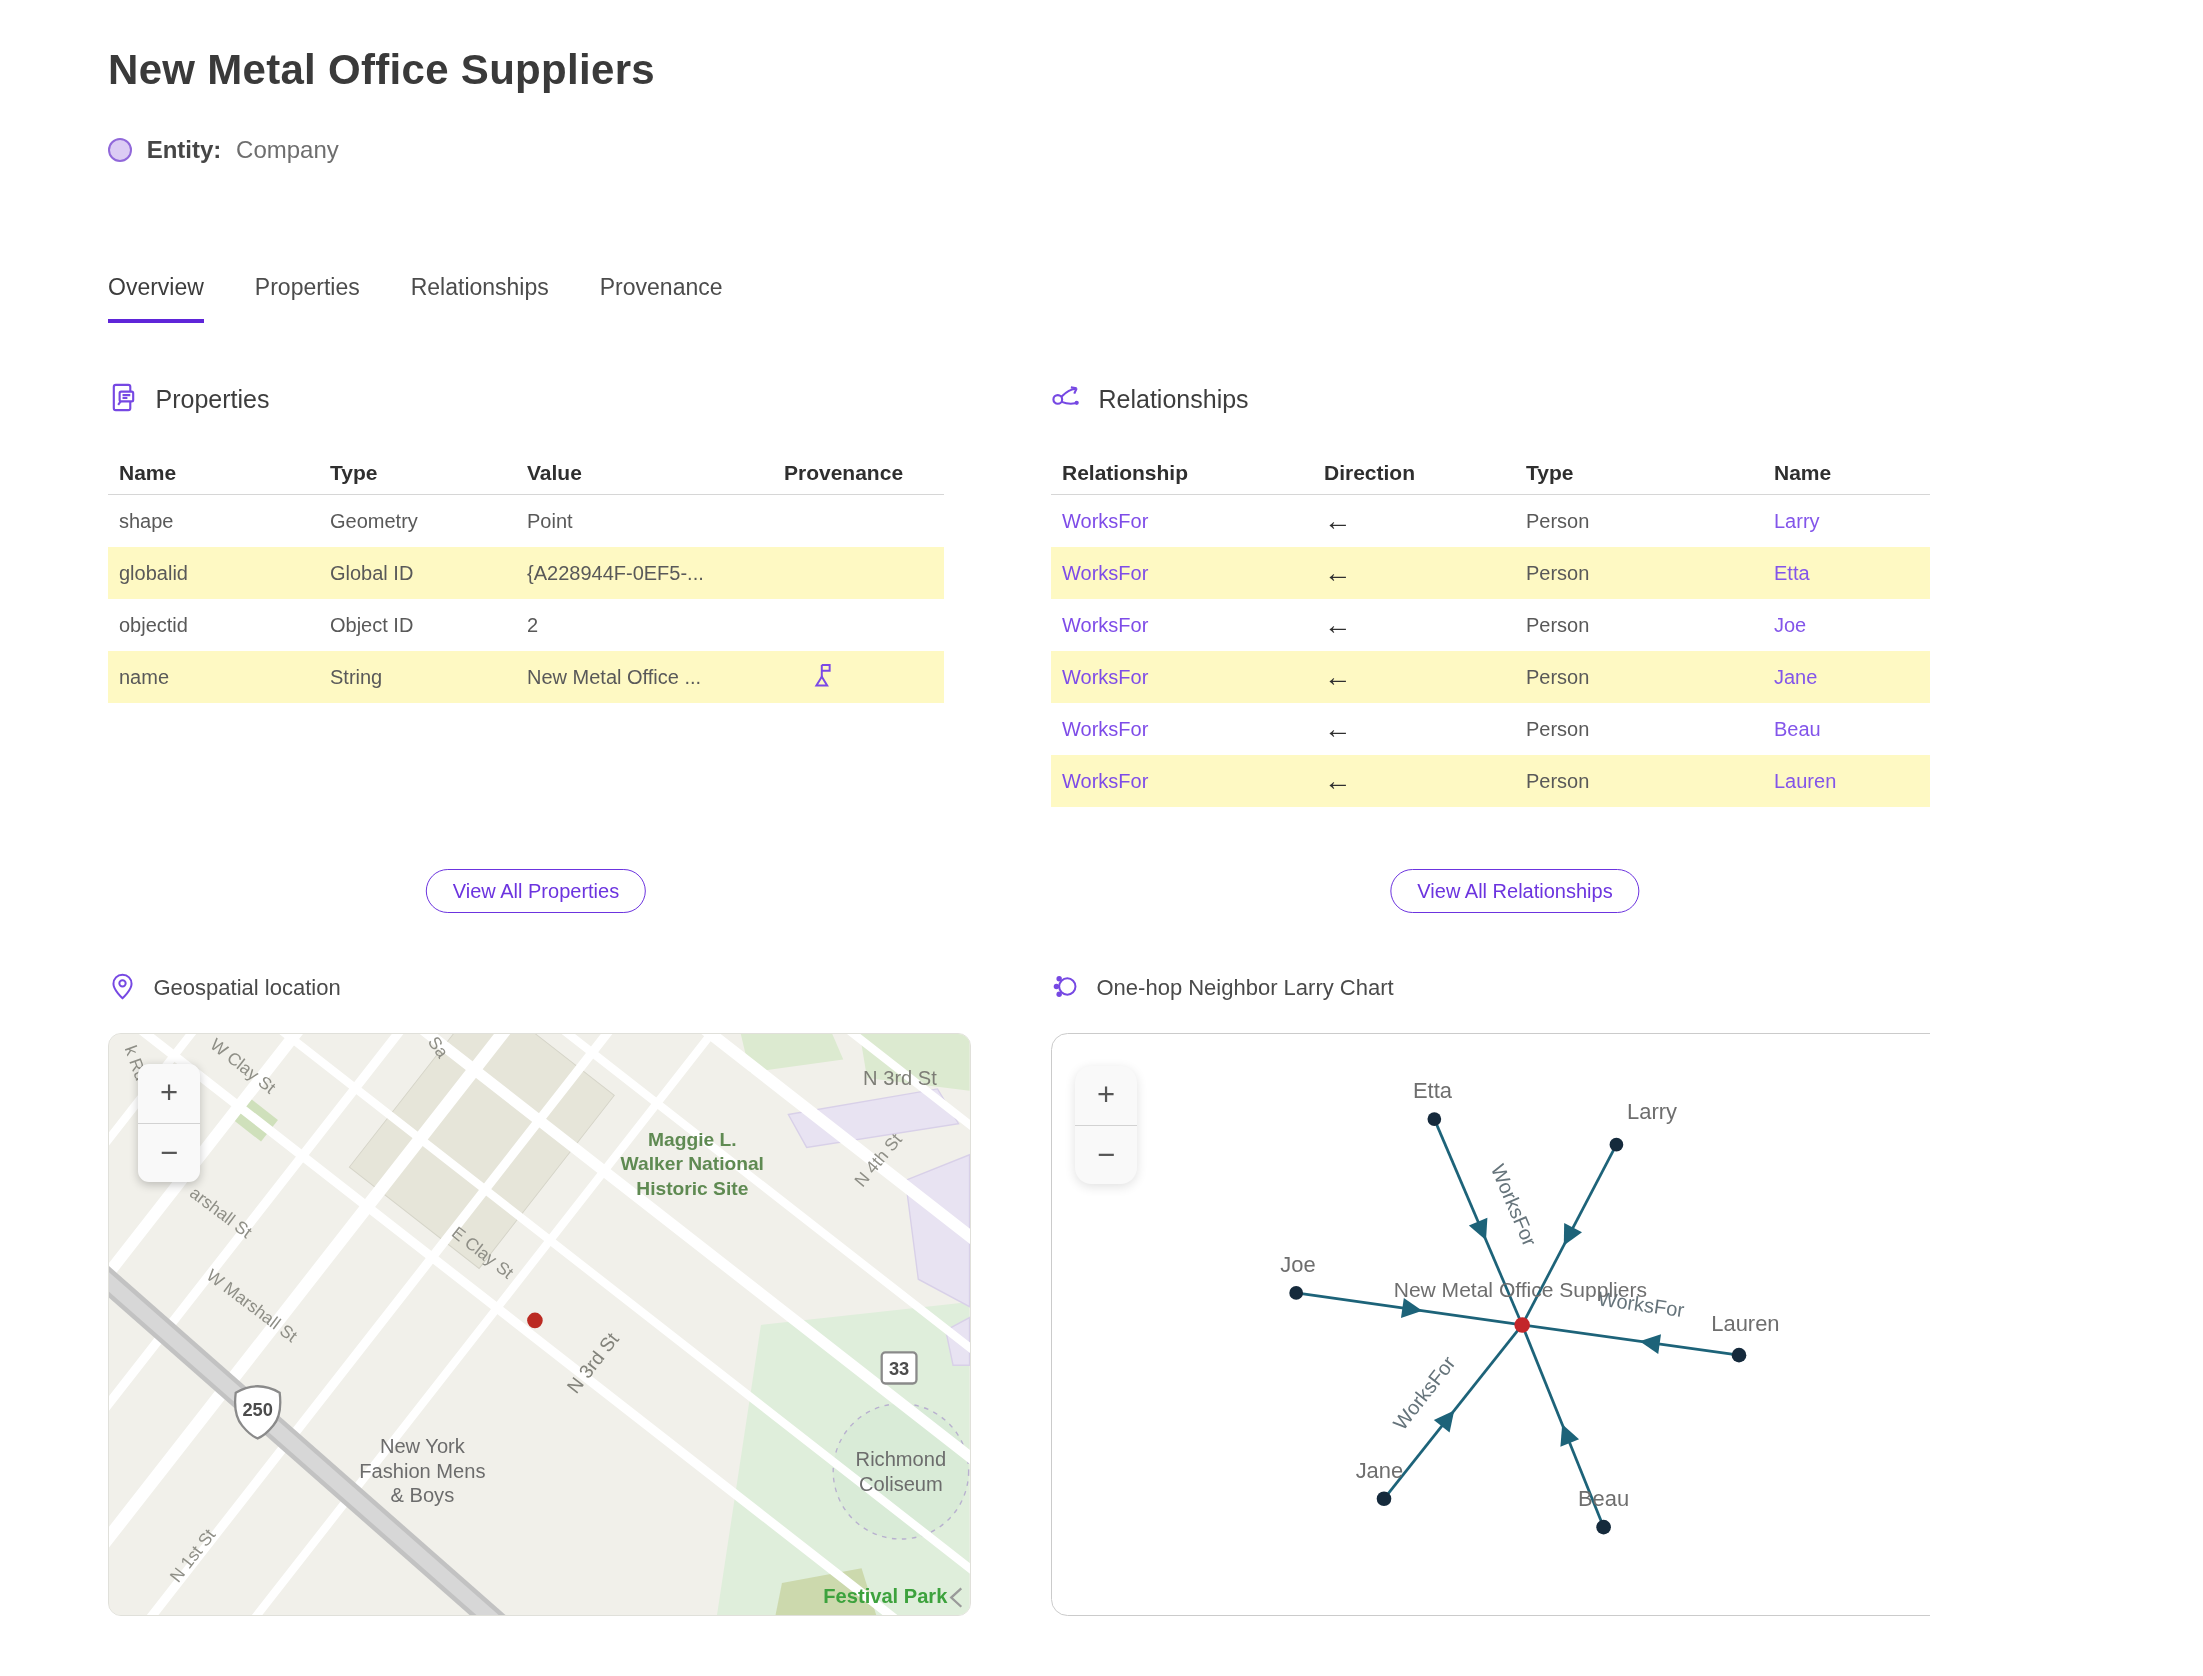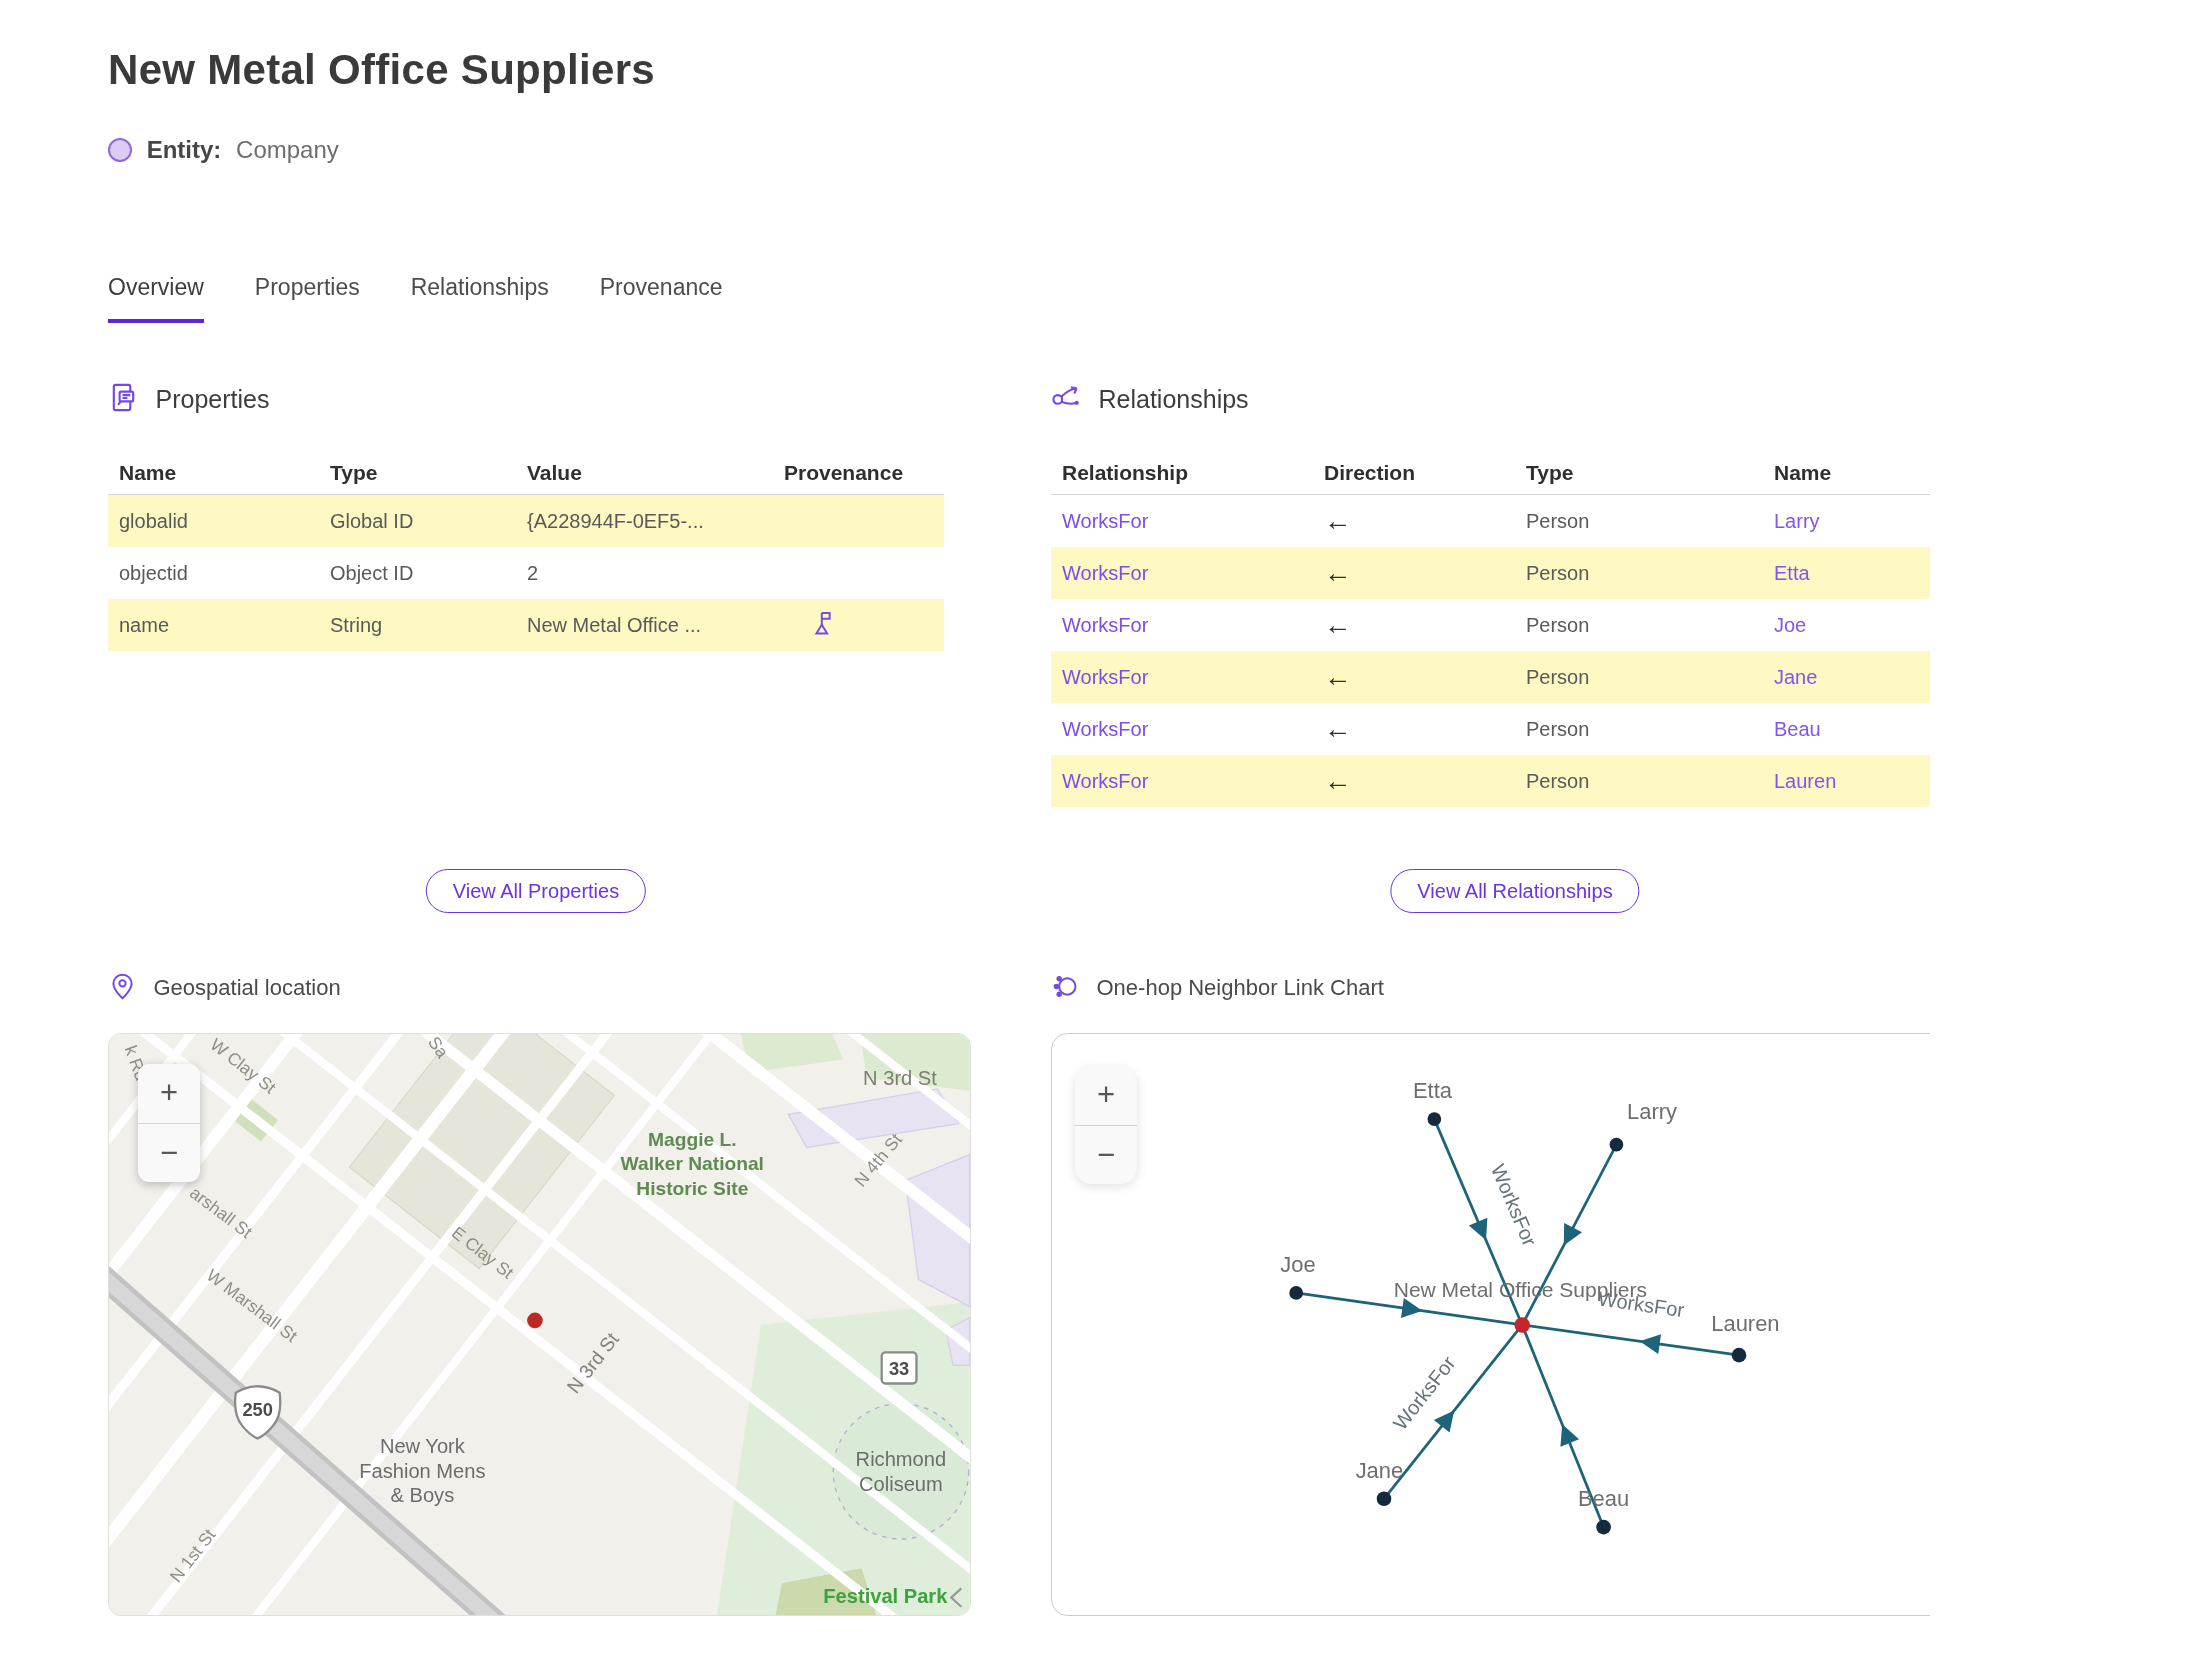--- a/index.html
+++ b/index.html
@@ -114,20 +114,26 @@
     <span class="sec-title">Relationships</span>
   </div>
 
   <div class="tbl left">
     <div class="thead">
       <div class="cell">Name</div>
       <div class="cell">Type</div>
       <div class="cell">Value</div>
       <div class="cell">Provenance</div>
     </div>
+    <div class="trow">
+      <div class="cell">shape</div>
+      <div class="cell">Geometry</div>
+      <div class="cell">Point</div>
+      <div class="cell icon-cell"></div>
+    </div>
     <div class="trow alt">
       <div class="cell">globalid</div>
       <div class="cell">Global ID</div>
       <div class="cell">{A228944F-0EF5-...</div>
       <div class="cell icon-cell"></div>
     </div>
     <div class="trow">
       <div class="cell">objectid</div>
       <div class="cell">Object ID</div>
       <div class="cell">2</div>
@@ -206,21 +212,21 @@
   </div>
   <div class="sec-head small" style="left:1051px;top:972px;">
     <span>
       <svg width="29" height="29" viewBox="0 0 32 32" fill="none" stroke="#7648e3" stroke-width="2.2">
         <circle cx="18" cy="16" r="9"></circle>
         <circle cx="9" cy="7.5" r="3" fill="#7648e3" stroke="none"></circle>
         <circle cx="6" cy="16" r="3" fill="#7648e3" stroke="none"></circle>
         <circle cx="9" cy="24.5" r="3" fill="#7648e3" stroke="none"></circle>
       </svg>
     </span>
-    <span class="sec-title">One-hop Neighbor Link Chart</span>
+    <span class="sec-title">One-hop Neighbor Larry Chart</span>
   </div>
 
   <div class="map-card">
     <svg class="mapsvg" viewBox="0 0 940 635">
       <rect x="0" y="0" width="940" height="635" fill="#f1f0ea"></rect>
 
       <g fill="#e4e3d8" stroke="#d5d4c8" stroke-width="1">
         <g transform="rotate(38 470 318)">
           <rect x="-240" y="-300" width="130" height="44"></rect>
             <rect x="-80" y="-296" width="90" height="38"></rect>

